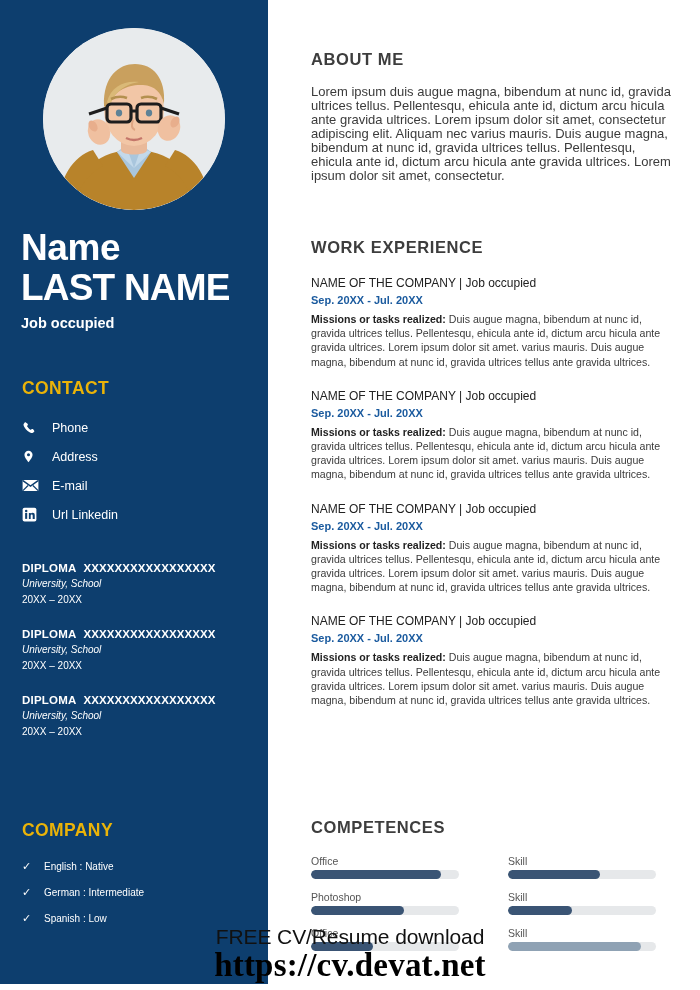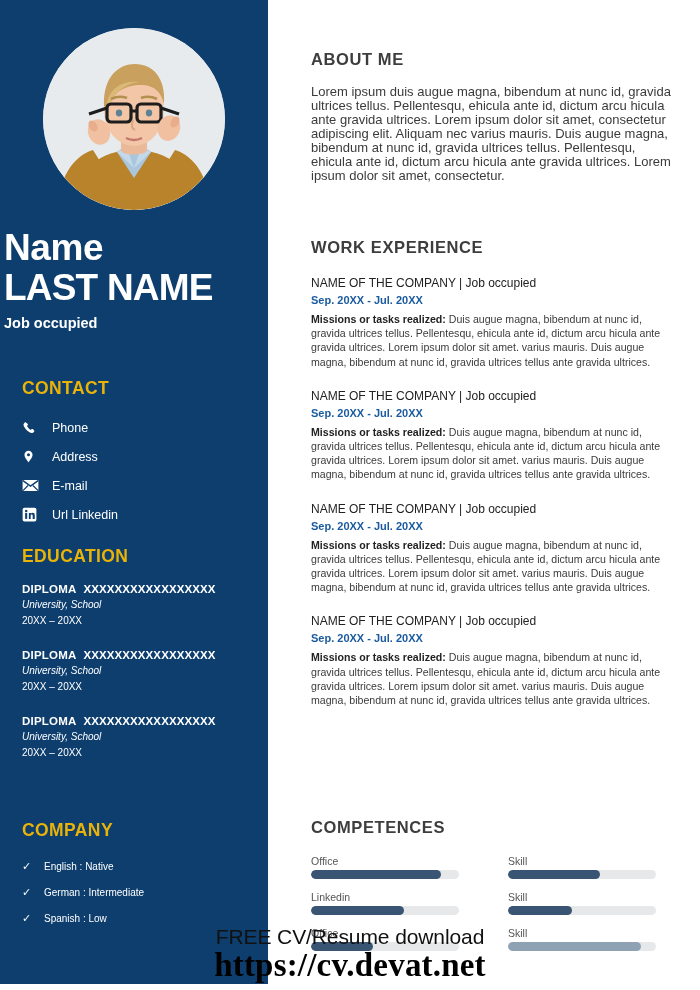--- a/index.html
+++ b/index.html
@@ -21,21 +21,21 @@
   }
   .photo-wrap {
     position: absolute; left: 43px; top: 28px;
     width: 182px; height: 182px;
     border-radius: 50%;
     overflow: hidden;
     background: #e9edf0;
   }
   .photo-svg { display: block; width: 182px; height: 182px; }
 
-  .name-block { position: absolute; left: 4px; top: 228px; width: 250px; }
+  .name-block { position: absolute; left: 21px; top: 228px; width: 250px; }
   .fname {
     font-size: 37px; font-weight: bold; letter-spacing: -0.4px;
     line-height: 40px; color: #fff;
   }
   .lname {
     font-size: 37px; font-weight: bold; letter-spacing: -0.8px;
     line-height: 40px; color: #fff; white-space: nowrap;
   }
   .jobtitle {
     font-size: 14.5px; font-weight: bold; margin-top: 7px; color: #fff;
@@ -220,21 +220,20 @@
               <path d="M11 9.5h3.1v1.3c.5-.9 1.6-1.5 2.9-1.5 2.2 0 3.4 1.3 3.4 3.9V19h-3.3v-5c0-1.3-.5-2-1.6-2-1 0-1.6.7-1.6 2v5H11V9.5z" fill="#0d3e6e"></path>
             </svg>
           </span>
           <span class="c-lbl">Url Linkedin</span>
         </div>
 
       </div>
     </div>
 
     <div class="edu-sec">
-      <div class="side-h">EDUCATION</div>
       <div class="edu-list">
 
         <div class="edu-item">
           <div class="edu-deg">
             <span>DIPLOMA</span><span class="xs">XXXXXXXXXXXXXXXXX</span>
           </div>
           <div class="edu-uni">University, School</div>
           <div class="edu-yr">20XX – 20XX</div>
         </div>
 
@@ -325,21 +324,21 @@
       </div>
 
       <div>
         <div class="sk-lbl">Skill</div>
         <div class="sk-track">
           <div class="sk-fill" style="width: 62%;"></div>
         </div>
       </div>
 
       <div>
-        <div class="sk-lbl">Linkedin</div>
+        <div class="sk-lbl">Photoshop</div>
         <div class="sk-track">
           <div class="sk-fill" style="width: 63%;"></div>
         </div>
       </div>
 
       <div>
         <div class="sk-lbl">Skill</div>
         <div class="sk-track">
           <div class="sk-fill" style="width: 43%;"></div>
         </div>

